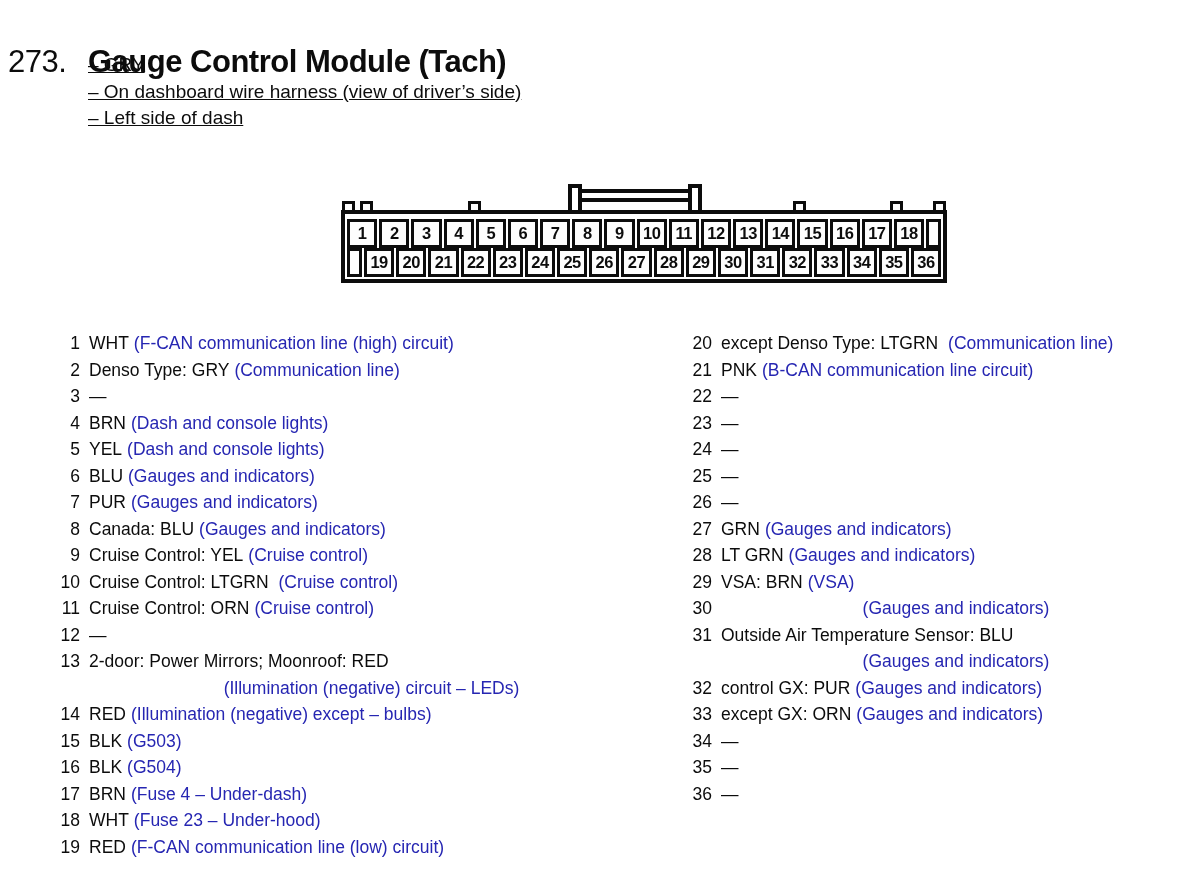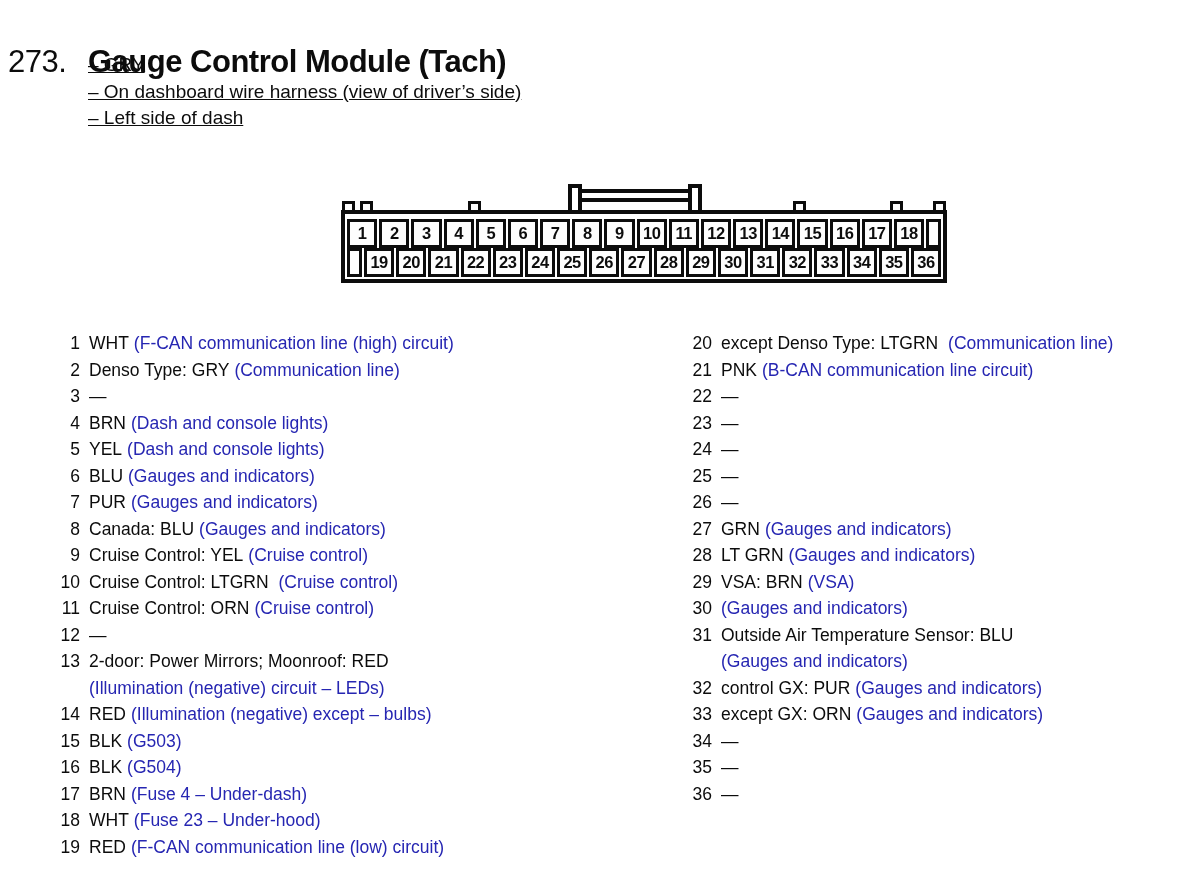--- a/index.html
+++ b/index.html
@@ -45,21 +45,21 @@
   .cells .cell{flex:1 1 0;}
   .cell.blank{flex:0 0 15px;}
 
   
   .pin-col{position:absolute;top:330px;font-size:17.5px;line-height:26.5px;}
   .pin-col.left{left:54px;width:600px;}
   .pin-col.right{left:686px;width:505px;}
   .pin-item{display:flex;}
   .pin-num{flex:0 0 26px;text-align:right;margin-right:9px;white-space:nowrap;}
   .pin-body{flex:1;}
-  .pin-circuit{color:var(--blue);margin-left:5px;}
+  .pin-circuit{color:var(--blue);margin-left:5px;text-align:center;}
   .pin-circuit:empty{margin-left:0;}
   .pin-item.wrap .pin-circuit{display:block;margin-left:0;}
 </style>
 </head>
 <body>
 
 <div class="header">
   <span class="header-number">273.</span>
   <span class="header-title">Gauge Control Module (Tach)</span>
 </div>

